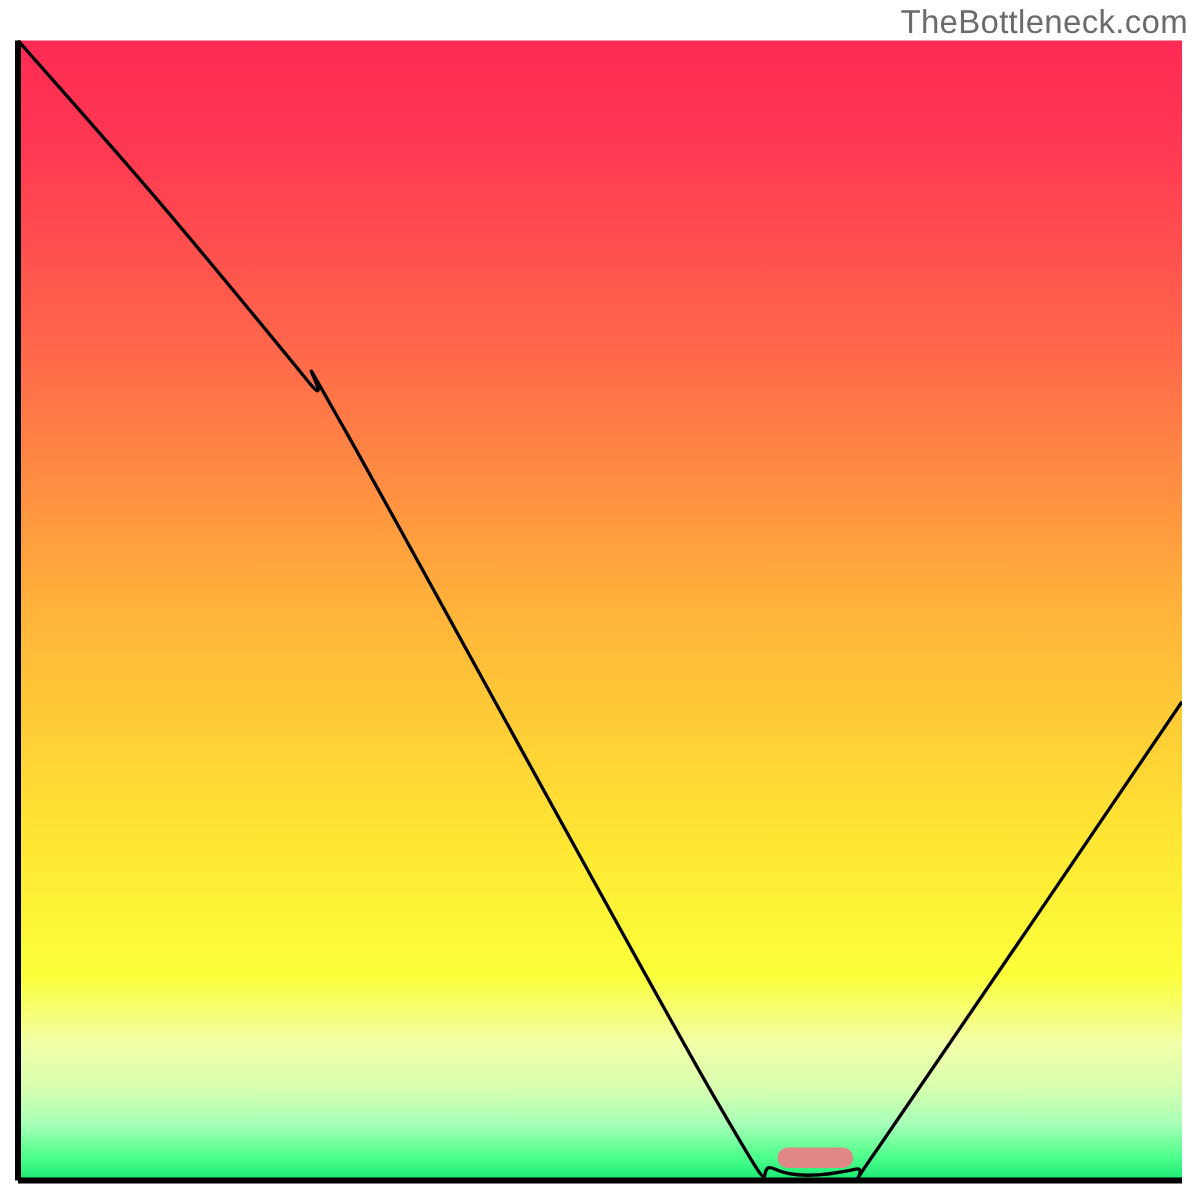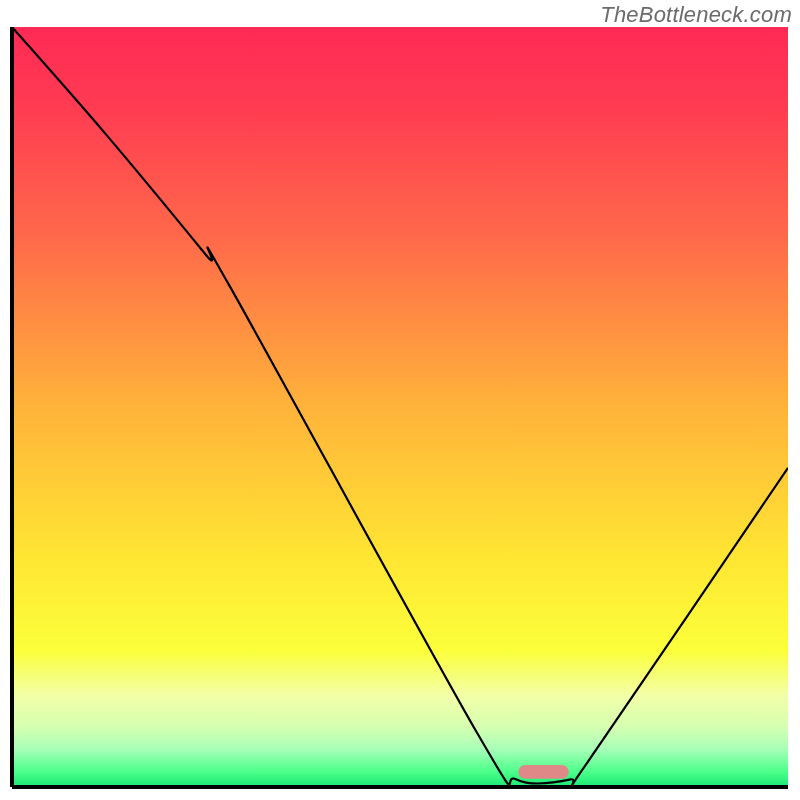--- a/index.html
+++ b/index.html
@@ -8,21 +8,20 @@
     width: 800px;
     height: 800px;
     overflow: hidden;
     background: #ffffff;
     font-family: Arial, Helvetica, sans-serif;
   }
   .canvas {
     position: relative;
     width: 800px;
     height: 601px;
-    font-style: italic;
   }
   svg {
     position: absolute;
     top: 0;
     left: 0;
   }
   .watermark {
     position: absolute;
     top: 2px;
     right: 8px;

